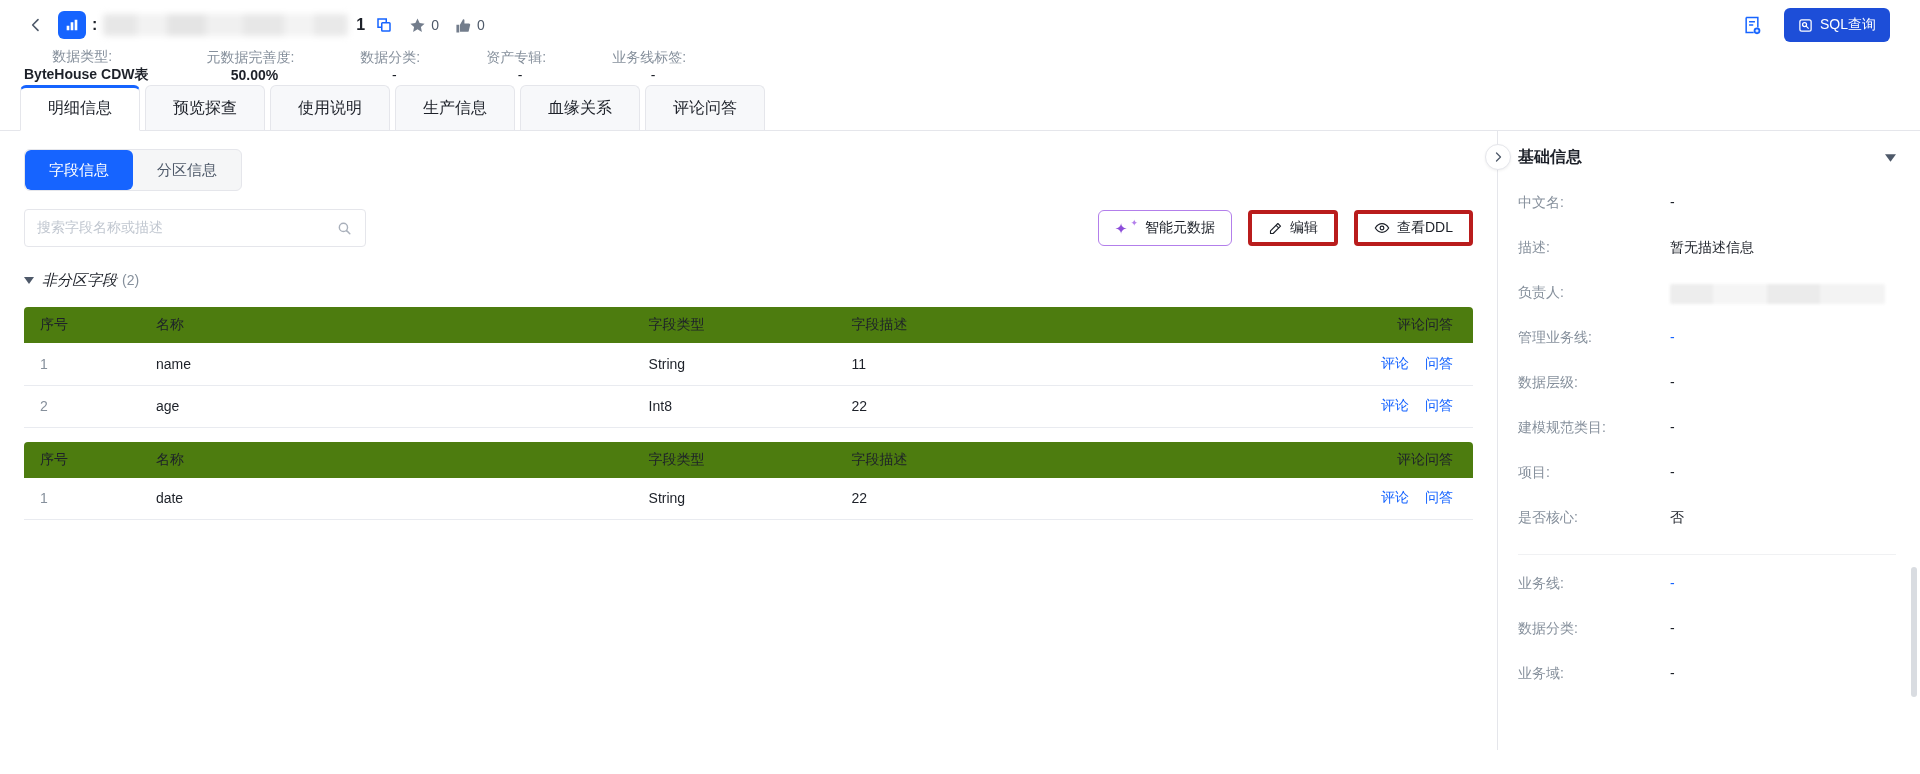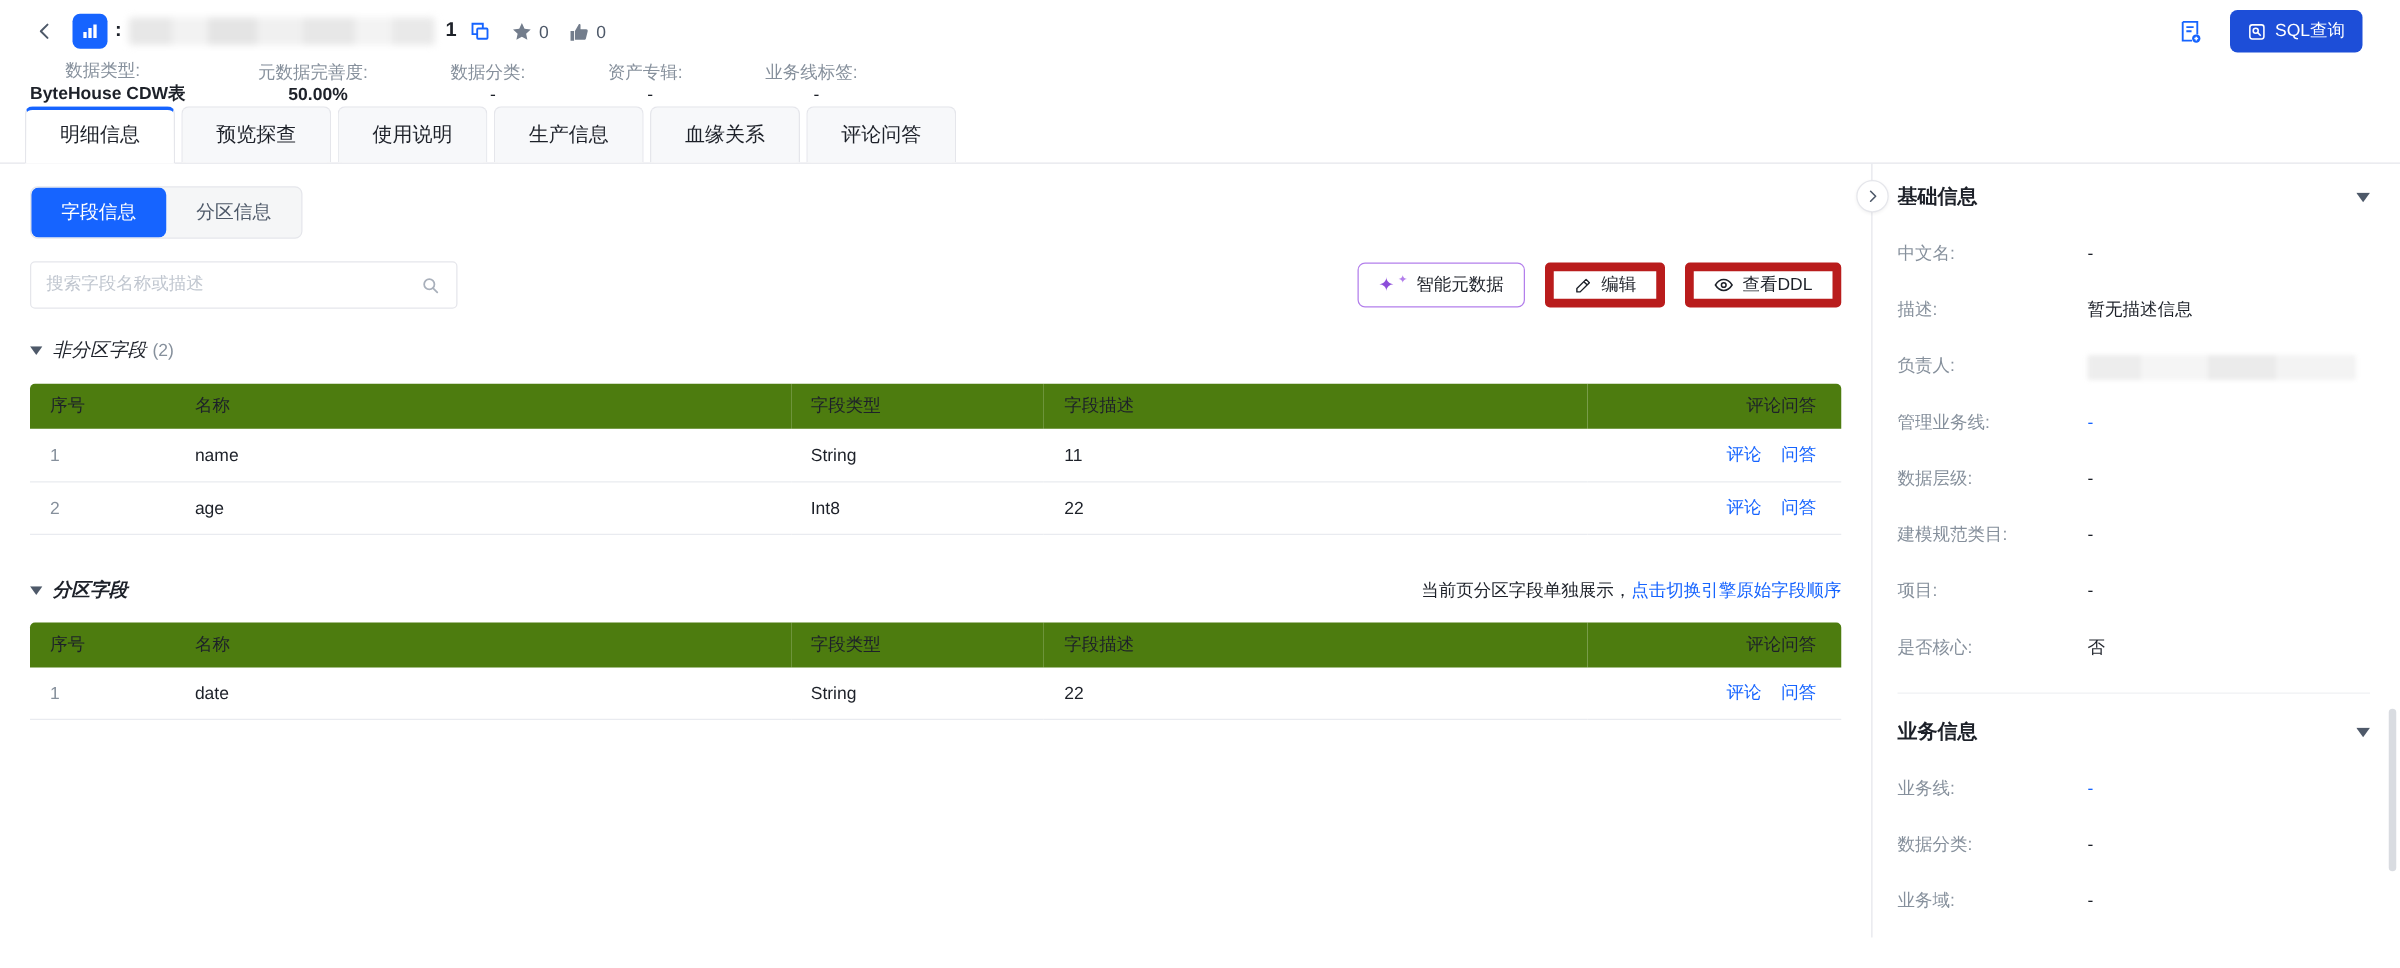--- a/index.html
+++ b/index.html
@@ -50,21 +50,21 @@
 
   
   .toolbar-row { display:flex; align-items:center; margin-top:18px; height:38px; }
   .search-box { width:342px; height:38px; border:1px solid #e5e6eb; border-radius:4px; display:flex;
     align-items:center; padding:0 12px; }
   .search-box input { border:none; outline:none; flex:1; font-size:14px; color:#1d2129;
     font-family:Liberation Serif, serif; background:transparent; }
   .search-box input::placeholder { color:#c1c7d0; }
   .toolbar-spacer { flex:1; }
   .tb-btn { height:36px; display:flex; align-items:center; gap:7px; padding:0 16px; background:#fff;
-    border:7px solid #b91c1c; border-radius:4px; font-size:14px; color:#1d2129; cursor:pointer; margin-left:16px; }
+    border:4px solid #b91c1c; border-radius:4px; font-size:14px; color:#1d2129; cursor:pointer; margin-left:16px; }
   .tb-btn.ai { border:1px solid #b37feb; border-radius:6px; }
   .sparkle-big { color:#8d4eda; font-size:15px; line-height:1; }
   .sparkle-small { color:#b37feb; font-size:9px; line-height:1; margin-left:-4px; margin-top:-10px; }
 
   
   .section-hd { display:flex; align-items:center; margin-top:22px; height:22px; }
   .section-hd .caret { color:#4e5969; margin-right:8px; display:flex; }
   .section-title { font-size:15px; font-weight:500;font-style:italic; }
   .section-title.bold { font-weight:700; }
   .section-count { color:#86909c; margin-left:5px; font-size:14px; }
@@ -282,33 +282,20 @@
           <td>22</td>
           <td class="links">
             <a>评论</a>
             <a>问答</a>
           </td>
         </tr>
       </tbody>
     </table>
 
     
-    <div class="section-hd partition">
-      <div class="hd-left">
-        <span class="caret">
-          <svg width="10" height="7" viewBox="0 0 10 7">
-              <path fill="#4e5969" d="M0 0h10L5 7z"></path>
-            </svg>
-        </span>
-        <span class="section-title bold">分区字段</span>
-      </div>
-      <div class="note">
-        <span class="plain">当前页分区字段单独展示，</span><a>点击切换引擎原始字段顺序</a>
-      </div>
-    </div>
 
     <table class="fields second">
       <colgroup>
           <col class="c1">
           <col class="c2">
           <col class="c3">
           <col class="c4">
           <col class="c5">
         </colgroup>
       <thead>
@@ -379,28 +366,20 @@
       <span class="sb-label">项目:</span>
       <span class="sb-value">-</span>
     </div>
     <div class="sb-row">
       <span class="sb-label">是否核心:</span>
       <span class="sb-value">否</span>
     </div>
 
     <div class="sb-divider"></div>
 
-    <div class="sb-section-hd">
-      <span class="sb-title">业务信息</span>
-      <span class="sb-caret">
-        <svg width="11" height="8" viewBox="0 0 10 7">
-            <path fill="#4e5969" d="M0 0h10L5 7z"></path>
-          </svg>
-      </span>
-    </div>
 
     <div class="sb-row">
       <span class="sb-label">业务线:</span>
       <span class="sb-value link">-</span>
     </div>
     <div class="sb-row">
       <span class="sb-label">数据分类:</span>
       <span class="sb-value">-</span>
     </div>
     <div class="sb-row">

